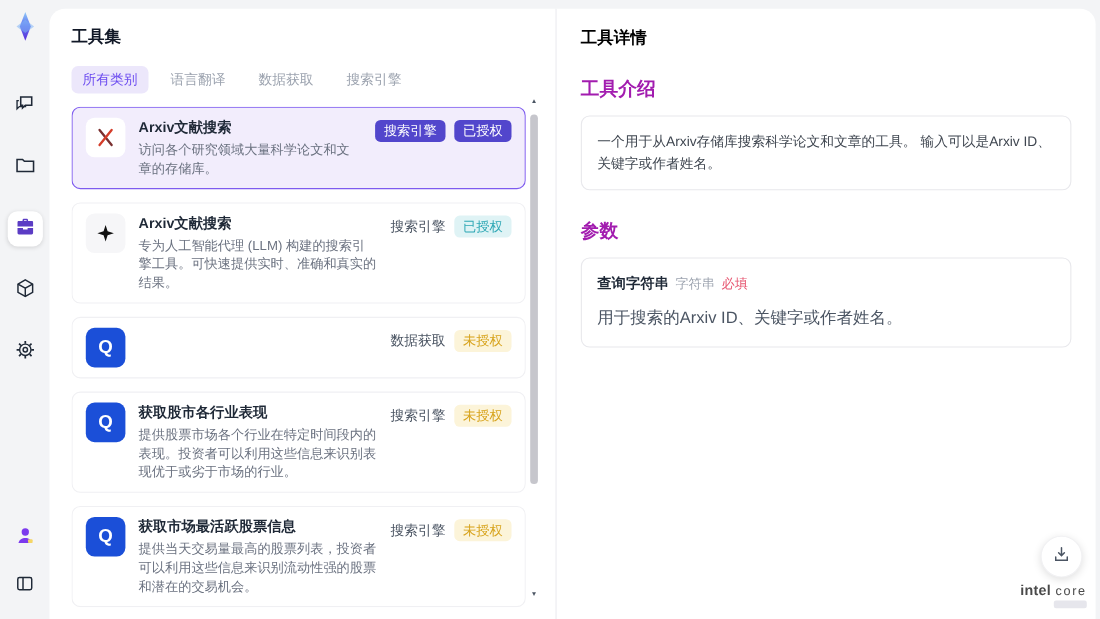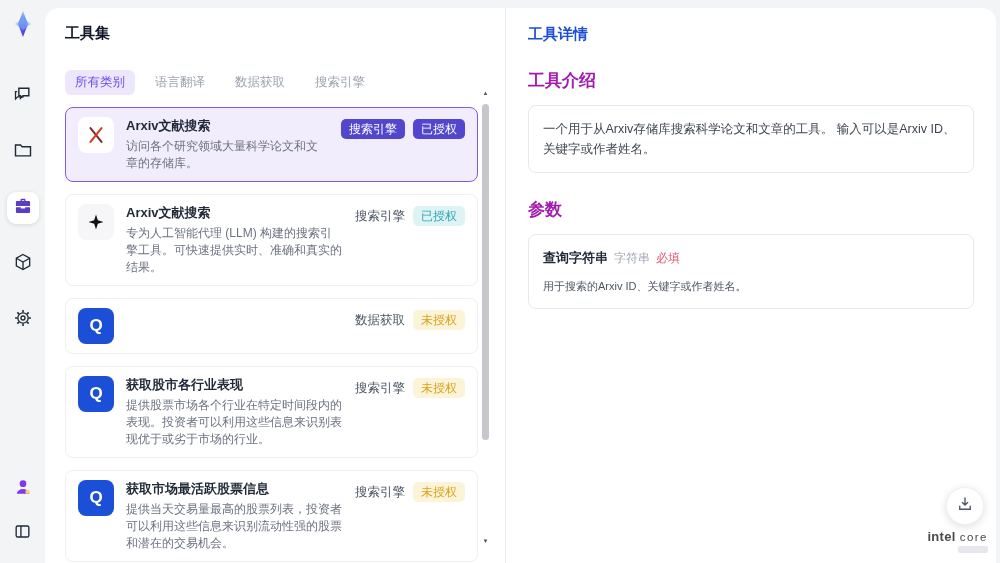--- a/index.html
+++ b/index.html
@@ -13,21 +13,21 @@
   .rail .nav-item { width:32px; height:32px; display:flex; align-items:center; justify-content:center; border-radius:9px; cursor:pointer; }
   .rail .nav-item.active { background:#ffffff; box-shadow:0 1px 4px rgba(0,0,0,.12); }
   .rail .bottom { margin-top:auto; margin-bottom:14px; display:flex; flex-direction:column; align-items:center; gap:12px; }
 
   
   .main { position:absolute; left:45px; top:8px; right:4px; bottom:0; background:#ffffff; border-radius:14px 14px 0 0; }
 
   
   .list-panel { position:absolute; left:0; top:0; width:461px; height:100%; border-right:1px solid #ececf0; padding:16px 0 0 20px; }
   .panel-title { font-size:15px; font-weight:bold; color:#111827; }
-  .tabs { margin-top:27px; display:flex; gap:10px; align-items:center; }
+  .tabs { margin-top:17px; display:flex; gap:10px; align-items:center; }
   .tab { font-size:12.5px; color:#9ca3af; padding:4px 10px; border-radius:6px; cursor:pointer; white-space:nowrap; }
   .tab.active { background:#ece7fb; color:#6d4df0; }
   .cards { margin-top:12px; width:413px; display:flex; flex-direction:column; gap:12px; overflow:hidden; height:455px; }
   .card { background:#ffffff; border:1px solid #f0f0f3; border-radius:8px; padding:9px 12px; display:flex; gap:12px; cursor:pointer; flex-shrink:0; }
   .card.selected { background:#f2edfc; border:1px solid #7e5bef; }
   .tool-icon { width:36px; height:36px; border-radius:8px; flex-shrink:0; display:flex; align-items:center; justify-content:center; background:#f6f6f8; overflow:hidden; }
   .tool-icon.white { background:#ffffff; }
   .tool-icon.blue { background:#1b4fd8; }
   .tool-icon .q-letter { color:#fff; font-weight:bold; font-size:17px; font-family:"Liberation Sans",sans-serif; }
   .card-body { flex:1; min-width:0; }
@@ -42,27 +42,27 @@
 
   
   .scrollbar { position:absolute; left:436px; top:82px; width:9px; height:463px; }
   .scrollbar .arrow { position:absolute; left:1px; width:7px; height:7px; color:#4b5563; font-size:6px; line-height:7px; text-align:center; }
   .scrollbar .arrow.up { top:0; }
   .scrollbar .arrow.down { bottom:8px; }
   .scrollbar .thumb { position:absolute; left:1px; top:14px; width:7px; height:336px; background:#c6c6cc; border-radius:4px; }
 
   
   .detail-panel { position:absolute; left:461px; top:0; right:0; bottom:0; padding:17px 22px; }
-  .detail-title { font-size:15px; font-weight:bold; color:#1d4ed8; }
+  .detail-title { font-size:15px; font-weight:bold; color:#000000; }
   .section-head { font-size:17px; font-weight:bold; color:#a21caf; margin-top:25px; }
   .info-box { margin-top:13px; border:1px solid #e8e8ec; border-radius:8px; padding:13px 14px; font-size:12.5px; color:#3f4650; line-height:1.6; }
   .param-name { font-size:13px; font-weight:bold; color:#1f2937; }
   .param-type { font-size:12px; color:#9ca3af; margin-left:6px; font-weight:normal; }
   .param-required { font-size:12px; color:#e75671; margin-left:6px; font-weight:normal; }
-  .param-desc { margin-top:9px; font-size:11px; color:#4b5563; }
+  .param-desc { margin-top:9px; font-size:15px; color:#4b5563; }
 
   
   .download-fab { position:absolute; right:16px; bottom:38px; width:38px; height:38px; border-radius:50%; background:#ffffff; border:1px solid #f1f1f3; box-shadow:0 2px 8px rgba(0,0,0,.13); display:flex; align-items:center; justify-content:center; cursor:pointer; }
   .intel-badge { position:absolute; right:12px; bottom:10px; text-align:center; }
   .intel-line { font-size:13px; color:#4a4a4a; }
   .intel-line .i { font-weight:bold; letter-spacing:.3px; }
   .intel-line .c { margin-left:4px; letter-spacing:1.5px; font-size:11.5px; }
   .intel-sub { margin-top:2px; margin-left:auto; width:30px; height:7px; background:#e6e6ec; border-radius:2px; }
 </style>
 </head>

